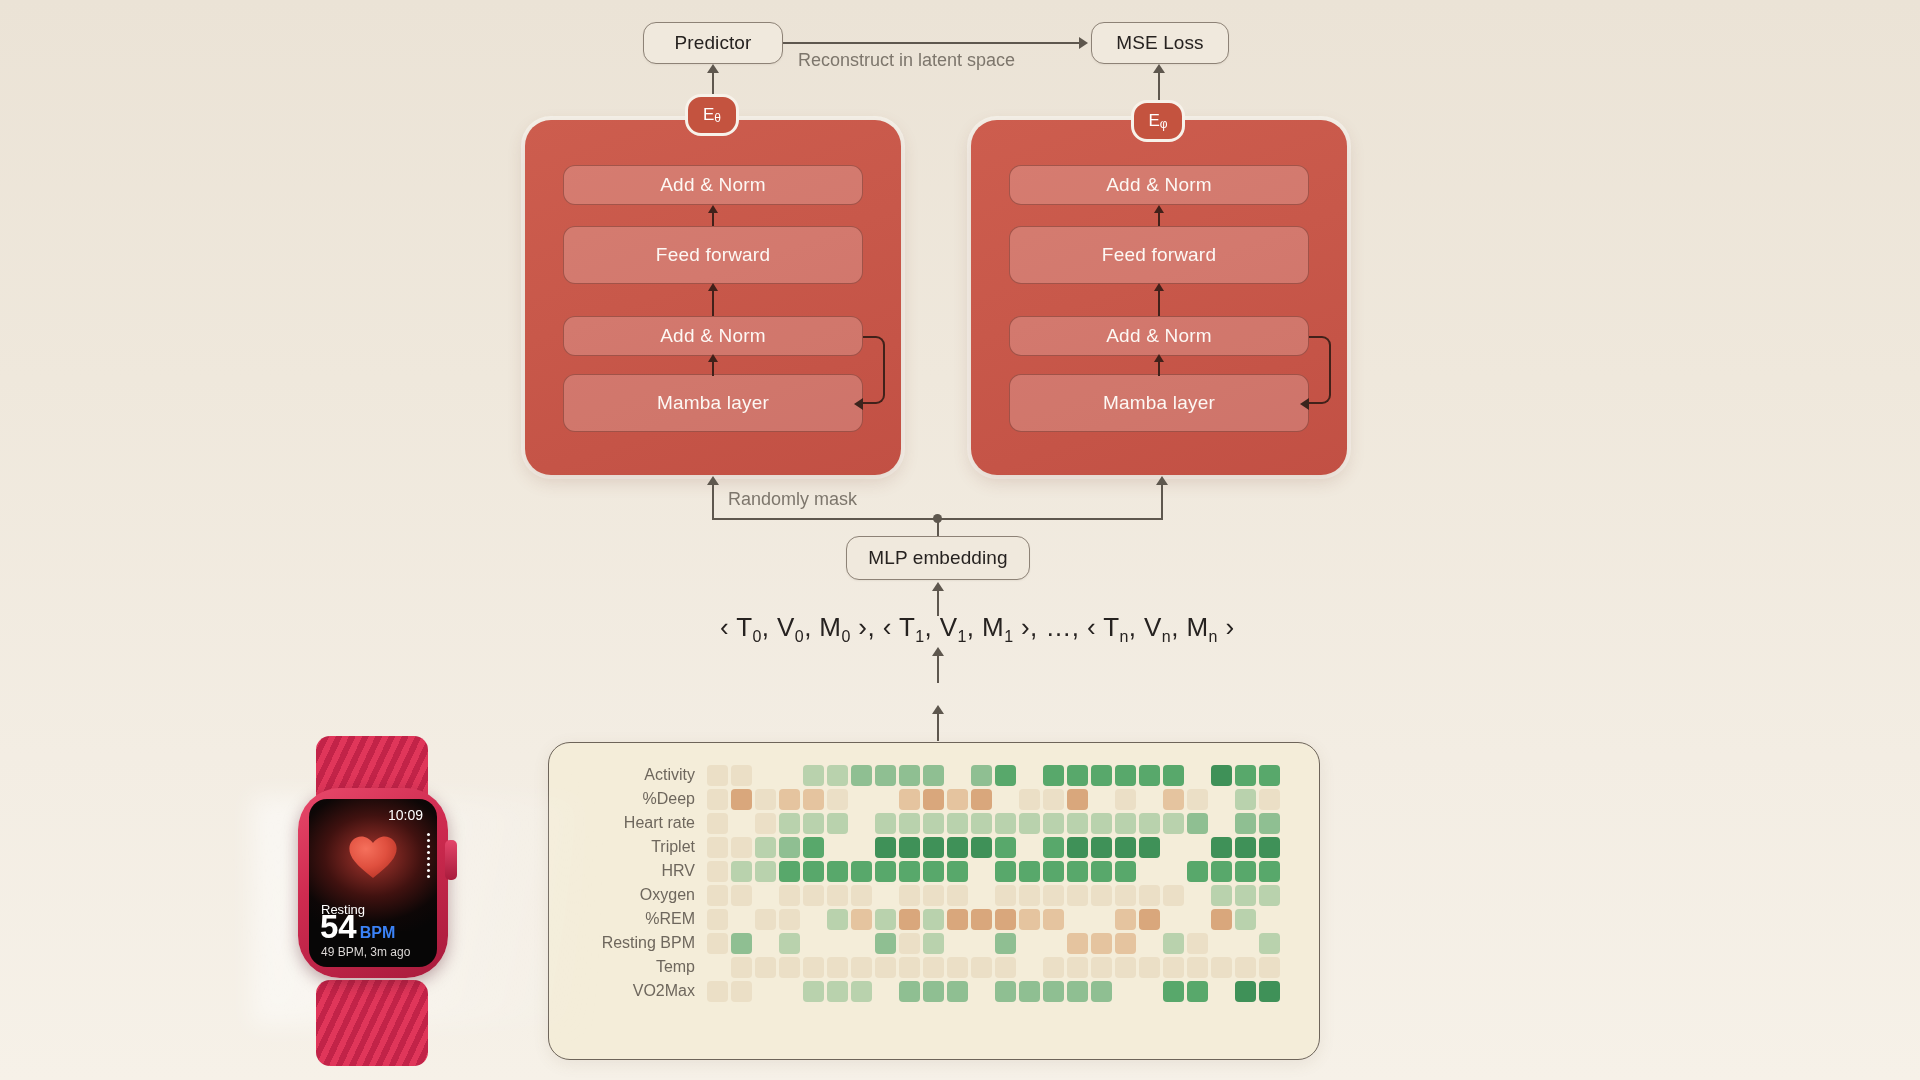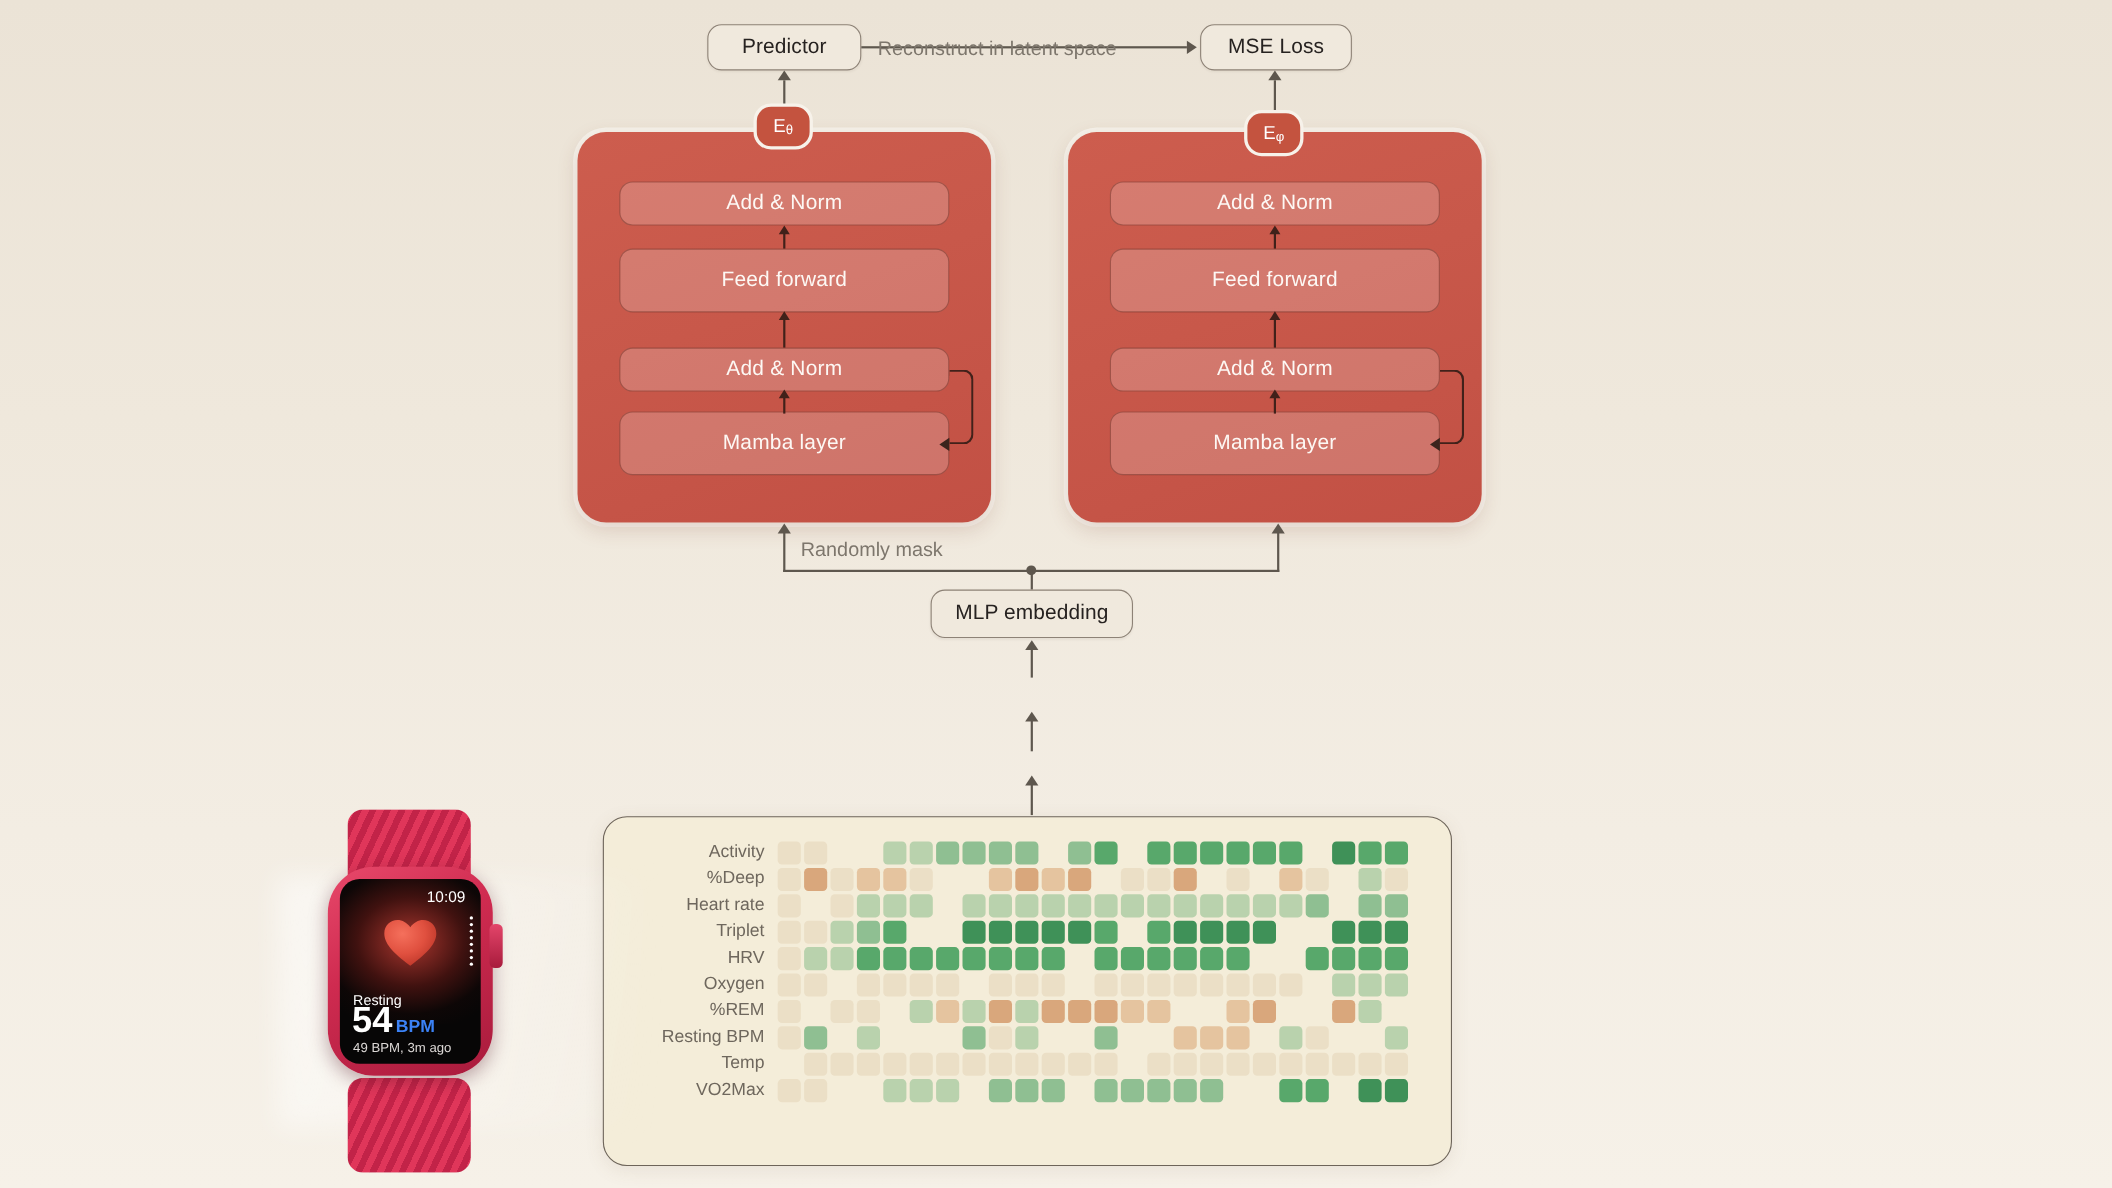--- a/index.html
+++ b/index.html
@@ -276,21 +276,21 @@
   <div class="node" id="predictor-node" style="left:643px; top:22px; width:140px; height:42px;">
     <span>Predictor</span>
   </div>
 
   <div class="node" id="mse-loss-node" style="left:1091px; top:22px; width:138px; height:42px;">
     <span>MSE Loss</span>
   </div>
 
   <div class="hline" style="left:783px; top:42px; width:296px;"></div>
   <div class="arrow-right" style="left:1079px; top:37px;"></div>
-  <div class="edge-label" style="left:798px; top:34px;">Reconstruct in latent space</div>
+  <div class="edge-label" style="left:798px; top:50px;">Reconstruct in latent space</div>
 
   <div class="vline" style="left:712px; top:73px; height:44px;"></div>
   <div class="arrow-up" style="left:707px; top:64px;"></div>
 
   <div class="vline" style="left:1158px; top:73px; height:50px;"></div>
   <div class="arrow-up" style="left:1153px; top:64px;"></div>
 
   <div class="encoder" id="encoder-left" style="left:525px; top:120px; width:376px; height:355px;">
 
     <div class="enc-inner" style="left:38px; top:45px; width:300px; height:40px;">
@@ -366,20 +366,21 @@
   <div class="vline" style="left:937px; top:518px; height:18px;"></div>
   <div class="edge-label" style="left:728px; top:489px;">Randomly mask</div>
 
   <div class="node" id="mlp-embedding-node" style="left:846px; top:536px; width:184px; height:44px;">
     <span>MLP embedding</span>
   </div>
 
   <div class="vline" style="left:937px; top:590px; height:26px;"></div>
   <div class="arrow-up" style="left:932px; top:582px;"></div>
 
+  <div id="triplet-sequence" style="left:720px; top:612px;"><span>‹ T<sub>0</sub>, V<sub>0</sub>, M<sub>0</sub> ›,</span><span> </span><span>‹ T<sub>1</sub>, V<sub>1</sub>, M<sub>1</sub> ›,</span><span> </span><span> …, </span><span>‹ T<sub>n</sub>, V<sub>n</sub>, M<sub>n</sub> ›</span><span> </span></div>
 
   <div class="vline" style="left:937px; top:655px; height:28px;"></div>
   <div class="arrow-up" style="left:932px; top:647px;"></div>
 
 
   <div class="vline" style="left:937px; top:713px; height:28px;"></div>
   <div class="arrow-up" style="left:932px; top:705px;"></div>
 
   <div id="heatmap-panel">
     <div id="heatmap-rows">

